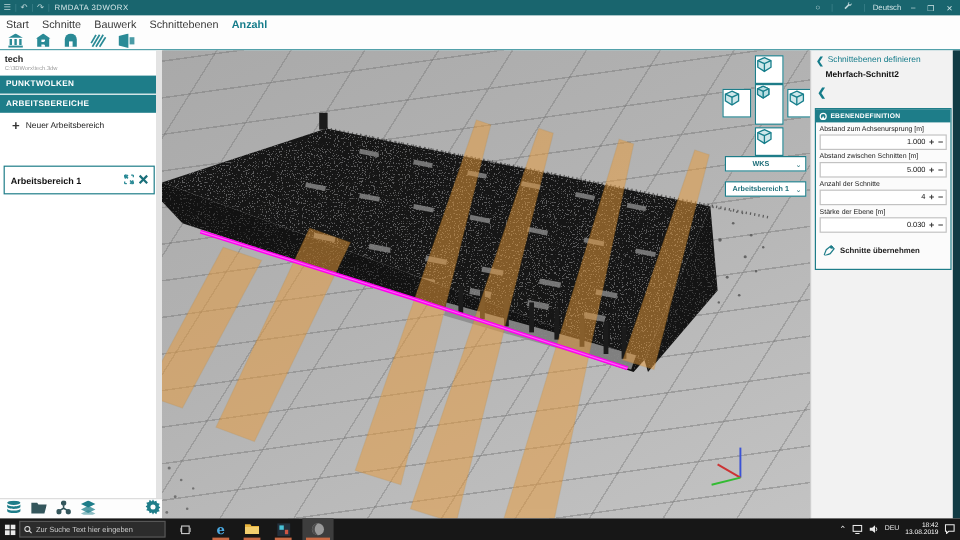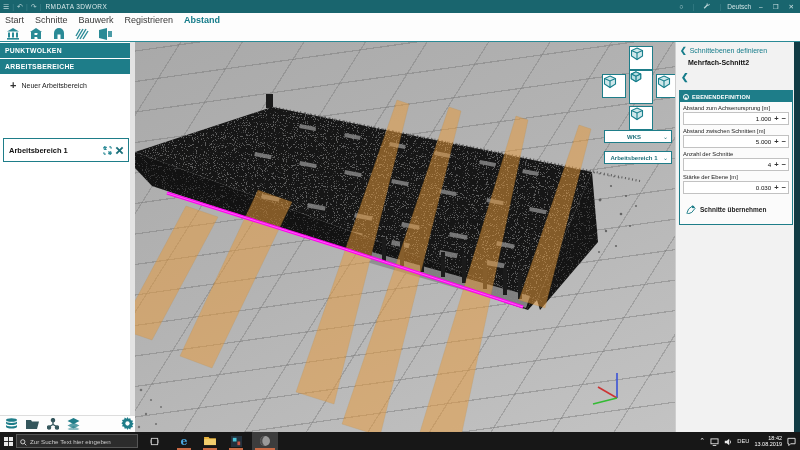--- a/index.html
+++ b/index.html
@@ -118,22 +118,22 @@
       <span class="winbtn">–</span>
       <span class="winbtn">❐</span>
       <span class="winbtn">✕</span>
     </span>
   </div>
 
   <div id="menubar" class="abs">
     <span>Start</span>
     <span>Schnitte</span>
     <span>Bauwerk</span>
-    <span>Registrieren</span>
-    <span class="active">Abstand</span>
+    <span>Schnittebenen</span>
+    <span class="active">Anzahl</span>
   </div>
 
   <div id="toolbar" class="abs">
     <span class="tool-ic">
       <svg width="14" height="12" viewBox="0 0 14 12" fill="#2a8a96">
           <polygon points="7,0 13,3.5 1,3.5"></polygon>
           <rect x="2" y="4.5" width="2" height="5"></rect>
           <rect x="6" y="4.5" width="2" height="5"></rect>
           <rect x="10" y="4.5" width="2" height="5"></rect>
           <rect x="1" y="10" width="12" height="1.6"></rect>
@@ -163,20 +163,24 @@
     <span class="tool-ic">
       <svg width="15" height="12" viewBox="0 0 15 12" fill="#2a8a96">
           <polygon points="1,2 9,0 9,12 1,10"></polygon>
           <rect x="10" y="3" width="4" height="6" opacity=".85"></rect>
         </svg>
     </span>
   </div>
   <div id="accentline" class="abs"></div>
 
   <div id="sidebar" class="abs">
+    <div class="proj">
+      <div class="pname">tech</div>
+      <div class="ppath">C:\3DWorx\tech.3dw</div>
+    </div>
     <div class="secthdr">PUNKTWOLKEN</div>
     <div class="secthdr">ARBEITSBEREICHE</div>
     <div class="newws">
       <span class="plus">+</span>
       <span class="lbl">Neuer Arbeitsbereich</span>
     </div>
     <div class="wsitem">
       <span class="lbl">Arbeitsbereich 1</span>
       <span class="ico">
         <span>

